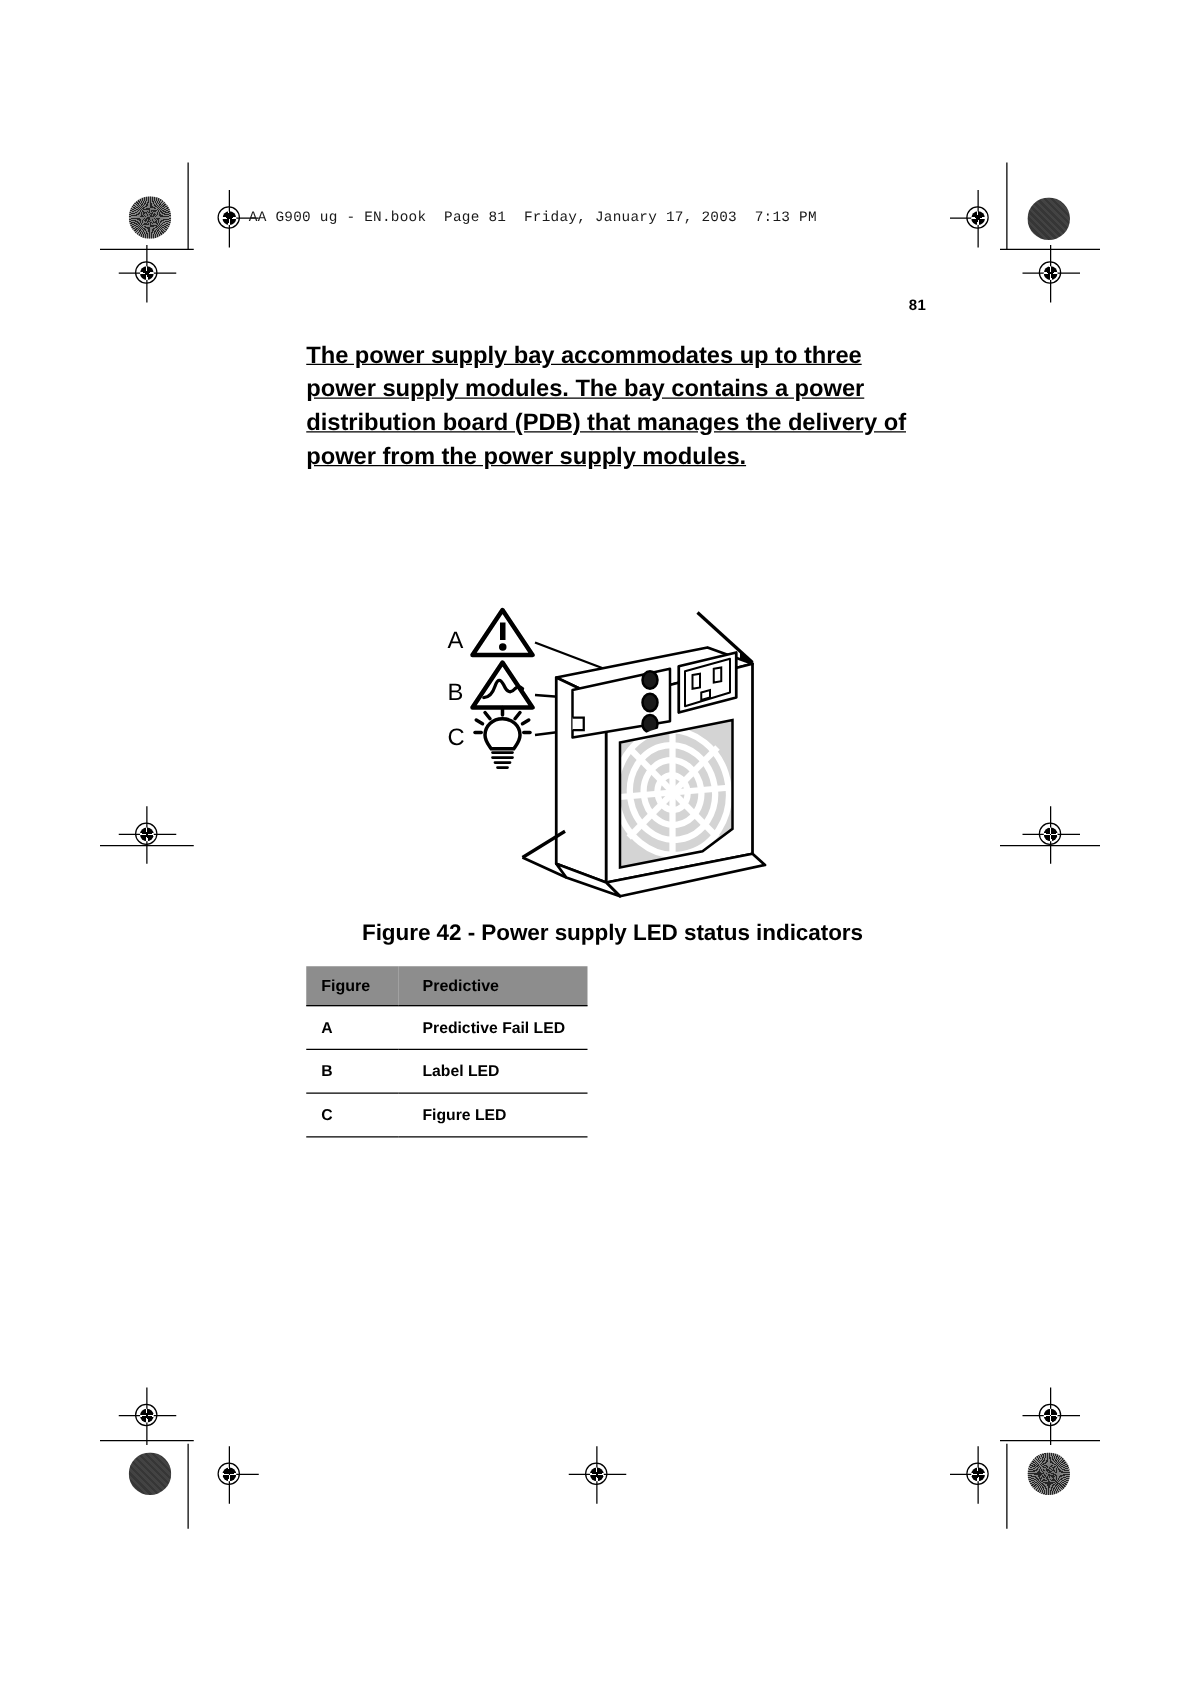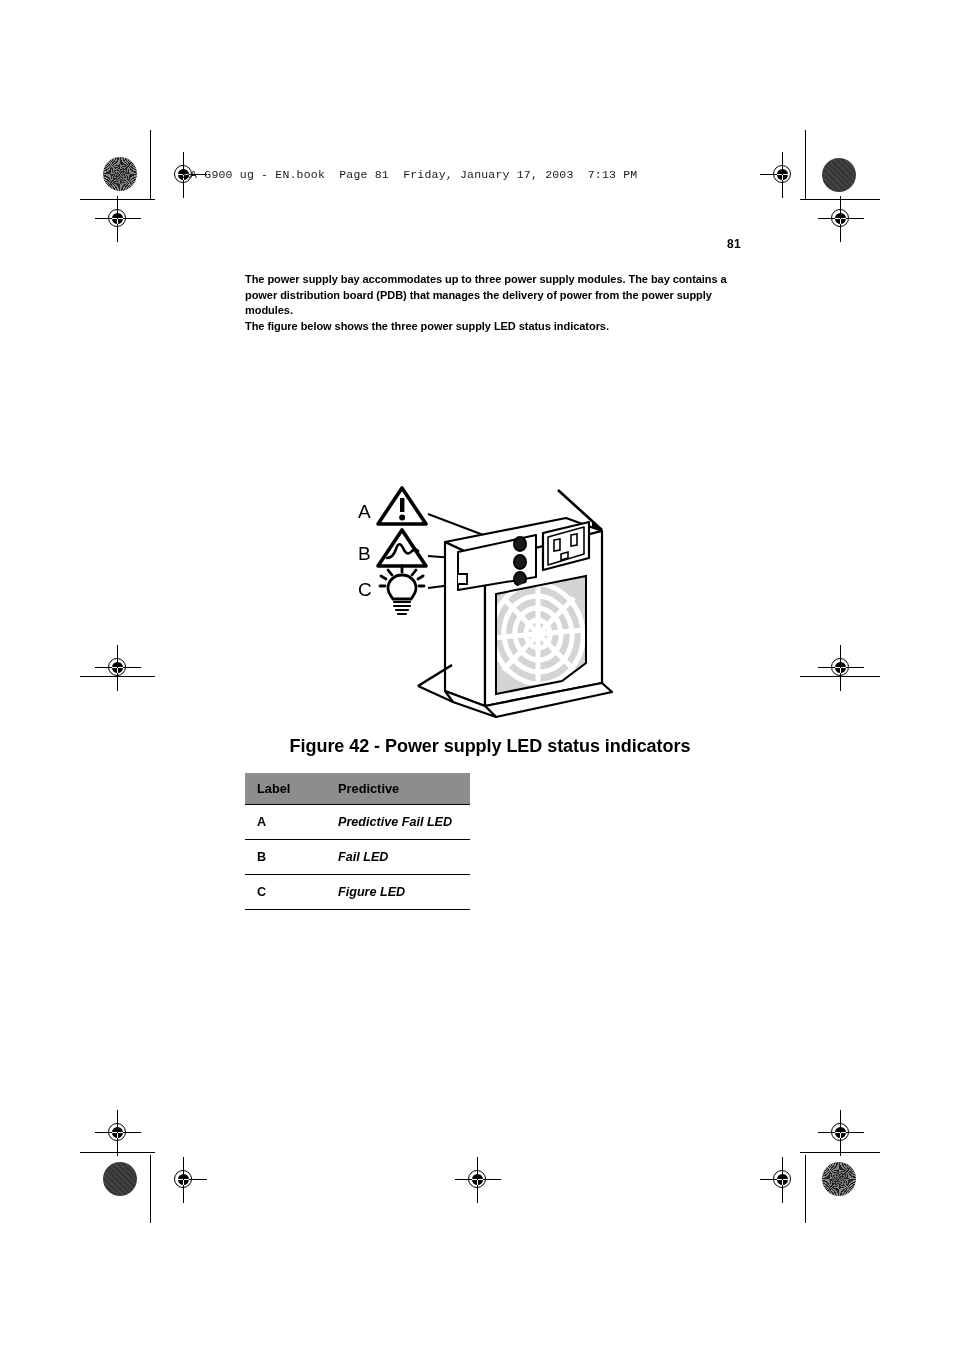--- a/index.html
+++ b/index.html
@@ -104,25 +104,26 @@
     width: 490px;
   }
   h1.chapter-title {
     font-size: 30px;
     font-weight: normal;
     letter-spacing: -0.2px;
     margin: 0 0 18px 0;
     line-height: 1.1;
   }
   p.body-text {
-    font-size: 11px;
+    font-size: 19px;
     font-weight: bold;
     line-height: 1.42;
     margin: 0;
     letter-spacing: -0.05px;
+    text-decoration: underline;
   }
   h2.section-title {
     font-size: 21px;
     font-weight: normal;
     letter-spacing: -0.1px;
     margin: 27px 0 17px 0;
     line-height: 1.15;
   }
 
   
@@ -166,21 +167,21 @@
     font-size: 12.8px;
     border-bottom: 1.6px solid #000;
   }
   .label-table th.col-desc { padding-left: 19px; }
   .label-table td {
     padding: 10px 0 10px 12px;
     border-bottom: 1.1px solid #000;
     font-weight: bold;
     vertical-align: middle;
   }
-  .label-table td.col-desc { padding-left: 19px; font-style: italic; }
+  .label-table td.col-desc { padding-left: 19px; }
   .label-table tr:last-child td { border-bottom: 1.1px solid #000; }
   .label-table .col-label { width: 62px; }
 </style>
 </head>
 <body>
 
 <div class="halftone-dot" style="left:103px; top:157px;"></div>
 <div class="trim-line" style="left:150px; top:130px; width:1.4px; height:70px;"></div>
 <div class="reg-crosshair no-left" style="left:161px; top:152px;">
   <div class="vline"></div>
@@ -259,27 +260,26 @@
 <div class="trim-line" style="left:800px; top:1152px; width:80px; height:1.4px;"></div>
 <div class="halftone-dot" style="left:822px; top:1162px;"></div>
 <div class="trim-line" style="left:805px; top:1155px; width:1.4px; height:68px;"></div>
 <div class="reg-crosshair no-right" style="left:760px; top:1157px;">
   <div class="vline"></div>
     <div class="hline"></div>
   <div class="ring"></div>
     <div class="dot"></div>
 </div>
 
-<div class="page-header-text" style="left:183px; top:168px;">AA G900 ug - EN.book  Page 81  Friday, January 17, 2003  7:13 PM</div>
+<div class="page-header-text" style="left:199px; top:168px;">AA G900 ug - EN.book  Page 81  Friday, January 17, 2003  7:13 PM</div>
 
 <div class="folio">81</div>
 
 <div class="content">
   <p class="body-text">The power supply bay accommodates up to three power supply modules.  The bay contains a power distribution board (PDB) that manages the delivery of power from the power supply modules.</p>
-  <p class="body-text">The figure below shows the three power supply LED status indicators.</p>
 </div>
 
 <div class="figure-wrap">
   <svg class="figure-svg" width="300" height="250" viewBox="0 0 300 250">
 
     <g>
       <path d="M 38 46 L 62 10 L 86 46 Z" fill="#fff" stroke="#000" stroke-width="3.6" stroke-linejoin="round"></path>
       <rect x="60" y="20" width="4.4" height="14" fill="#000"></rect>
       <circle cx="62.2" cy="39.5" r="3" fill="#000"></circle>
     </g>
@@ -372,31 +372,31 @@
       <path d="M 113 224 L 78 208" stroke="#000" stroke-width="2.2" fill="none"></path>
     </g>
   </svg>
 
   <div class="figure-caption">Figure 42 - Power supply LED status indicators</div>
 </div>
 
 <table class="label-table">
   <thead>
     <tr>
-      <th class="col-label">Label</th>
+      <th class="col-label">Figure</th>
       <th class="col-desc">Predictive</th>
     </tr>
   </thead>
   <tbody>
     <tr>
       <td class="col-label">A</td>
       <td class="col-desc">Predictive Fail LED</td>
     </tr>
     <tr>
       <td class="col-label">B</td>
-      <td class="col-desc">Fail LED</td>
+      <td class="col-desc">Label LED</td>
     </tr>
     <tr>
       <td class="col-label">C</td>
       <td class="col-desc">Figure LED</td>
     </tr>
   </tbody>
 </table>
 
 </body></html>

